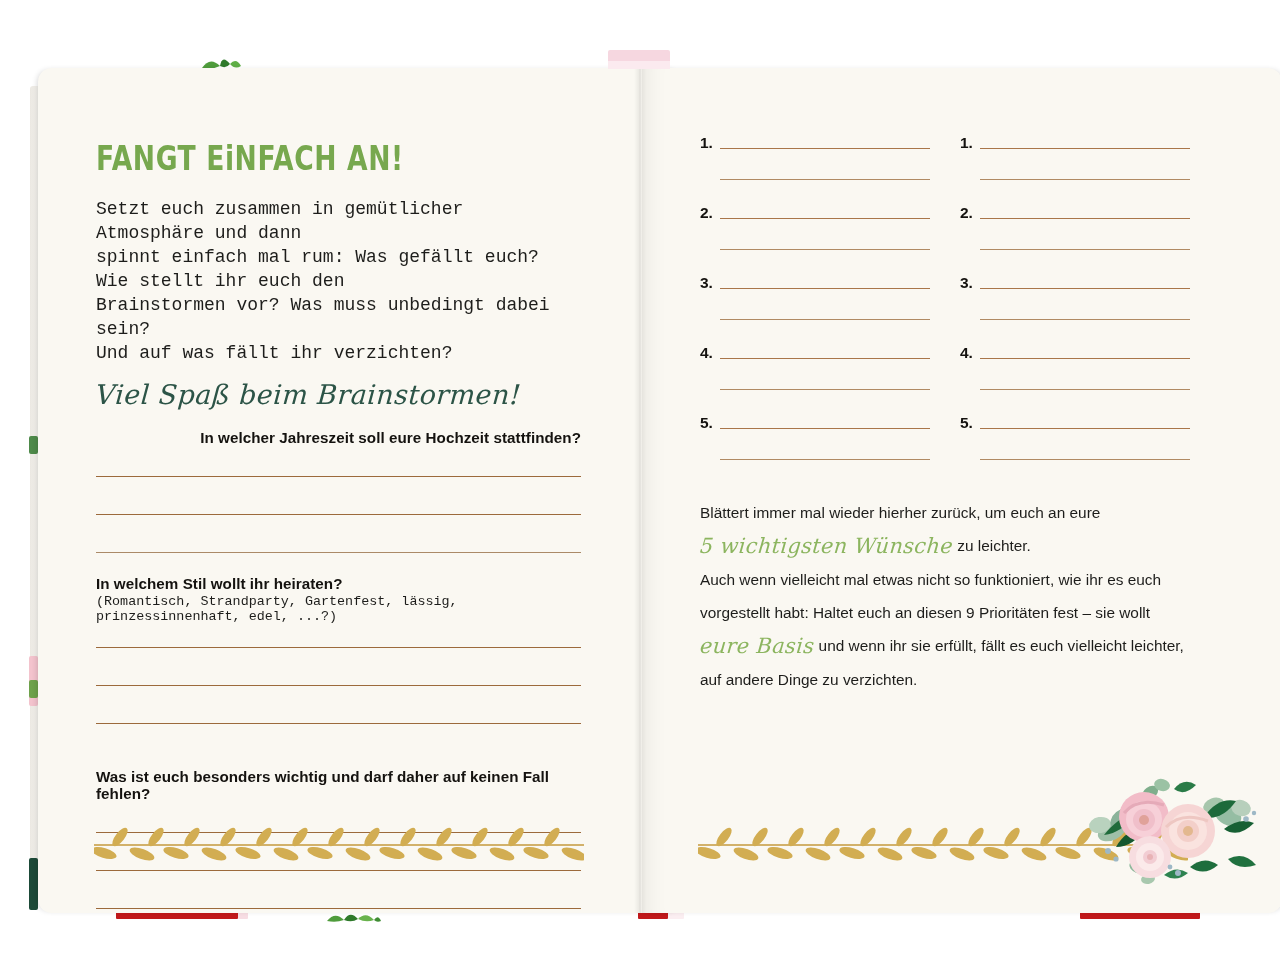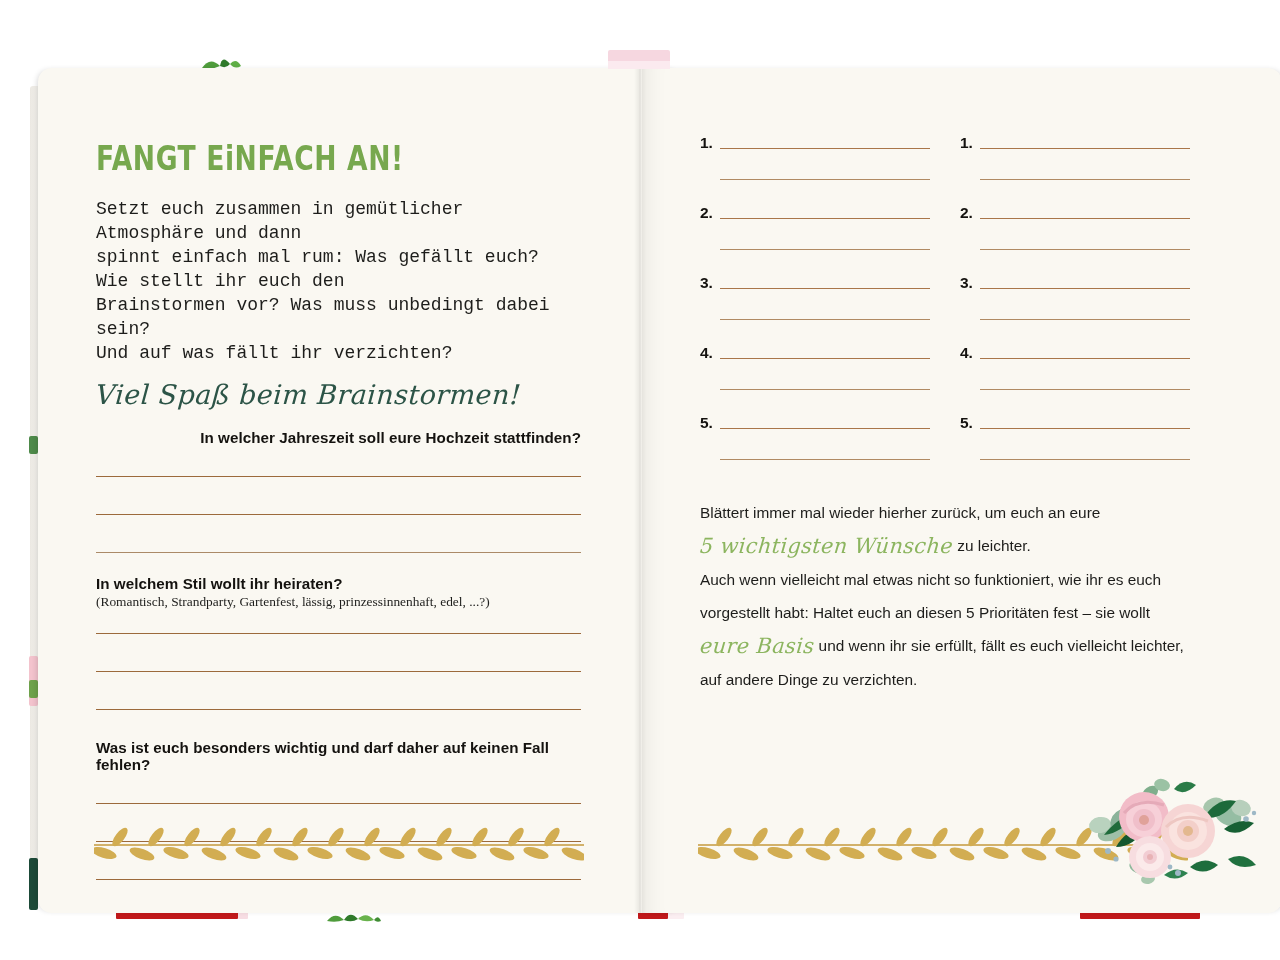--- a/index.html
+++ b/index.html
@@ -121,21 +121,21 @@
     display:inline-block;
   }
   .q-label{
     font-family:"Liberation Sans", sans-serif;
     font-weight:bold;
     font-size:15.2px;
     color:#14120f;
     letter-spacing:.05px;
   }
   .q-hint{
-    font-family:Liberation Serif, serif;
+    font-family:Liberation Mono, monospace;
     font-size:13.4px;
     color:#1d1d1b;
     margin-top:2px;
   }
 
   
   .rule{
     height:1px; width:100%;
     background:#9c6a3c;
   }
@@ -250,21 +250,21 @@
       <div class="block" style="margin-top:22px;">
         <div class="q-label">In welchem Stil wollt ihr heiraten?</div>
         <div class="q-hint">(Romantisch, Strandparty, Gartenfest, lässig, prinzessinnenhaft, edel, ...?)</div>
         <div class="ruleset" style="margin-top:23px;">
           <div class="rule"></div>
           <div class="rule"></div>
           <div class="rule"></div>
         </div>
       </div>
 
-      <div class="block" style="margin-top:29px;">
+      <div class="block" style="margin-top:44px;">
         <div class="q-label">Was ist euch besonders wichtig und darf daher auf keinen Fall fehlen?</div>
         <div class="ruleset" style="margin-top:30px;">
           <div class="rule"></div>
           <div class="rule"></div>
           <div class="rule"></div>
         </div>
       </div>
 
     </div>
 
@@ -397,21 +397,21 @@
           <div class="num-line2"></div>
         </div>
       </div>
 
     </div>
 
     <div id="closing">
       <span>Blättert immer mal wieder hierher zurück, um euch an eure</span><br>
       <span class="script-light">5 wichtigsten Wünsche</span>
       <span>zu leichter.</span><br>
-      <span>Auch wenn vielleicht mal etwas nicht so funktioniert, wie ihr es euch vorgestellt habt: Haltet euch an diesen 5 Prioritäten fest –</span>
+      <span>Auch wenn vielleicht mal etwas nicht so funktioniert, wie ihr es euch vorgestellt habt: Haltet euch an diesen 9 Prioritäten fest –</span>
       <span>sie wollt</span>
       <span class="script-light">eure Basis</span>
       <span>und wenn ihr sie erfüllt, fällt es euch vielleicht leichter, auf andere Dinge zu verzichten.</span>
     </div>
 
     <div class="vine" id="vine-right" style="left:56px;">
       <svg viewBox="0 0 490 44" width="490" height="44" preserveAspectRatio="none">
         <line x1="0" y1="24" x2="490" y2="24" stroke="#c49a3c" stroke-width="1.6"></line>
         <g fill="#d2ad52">
           <g>

